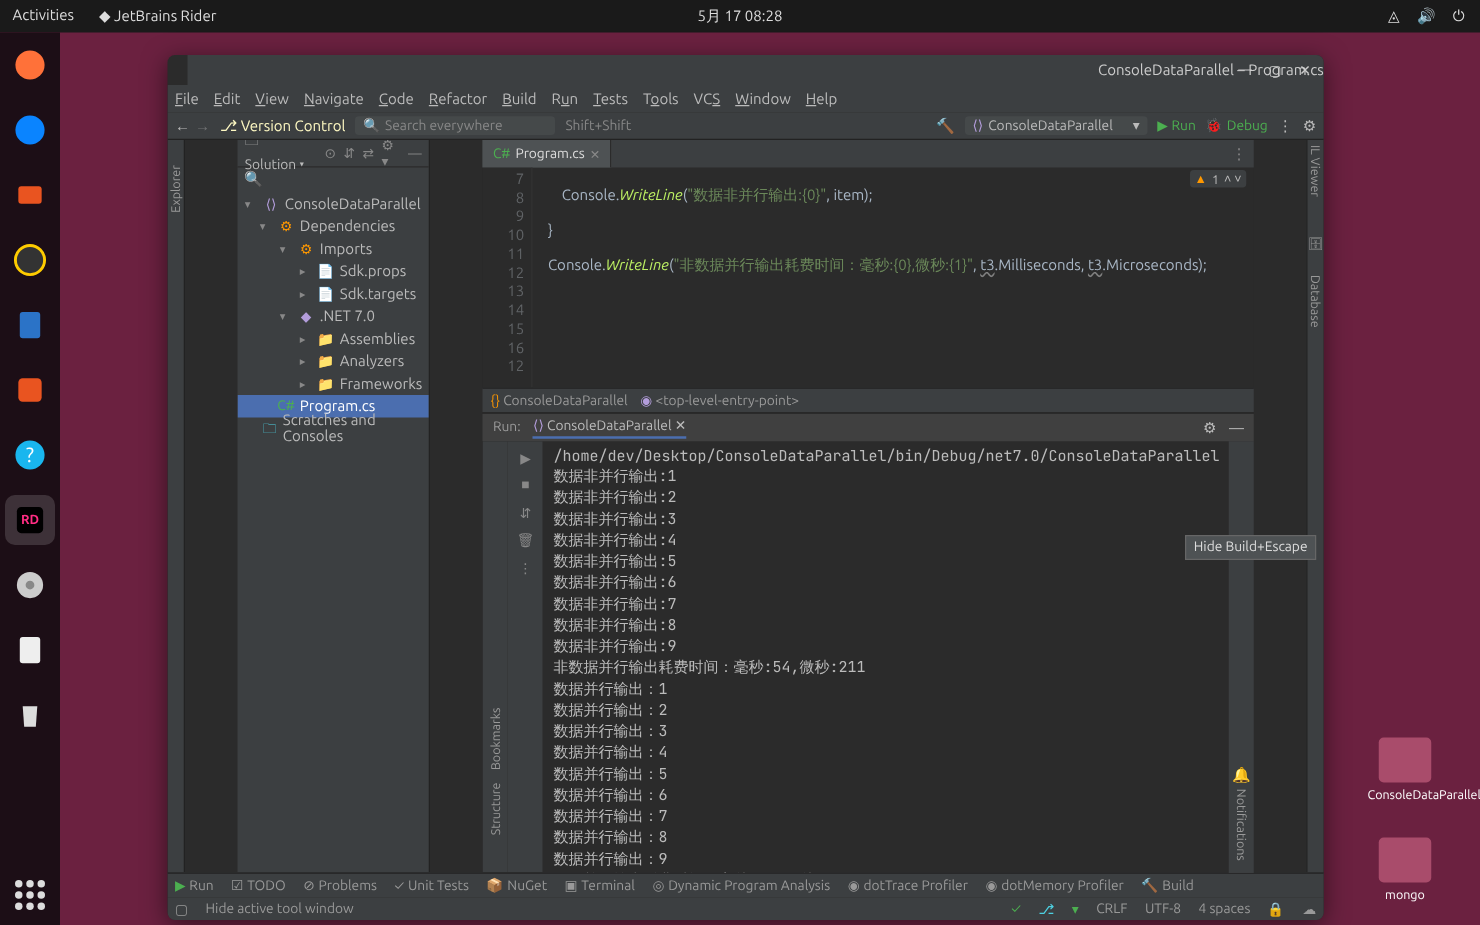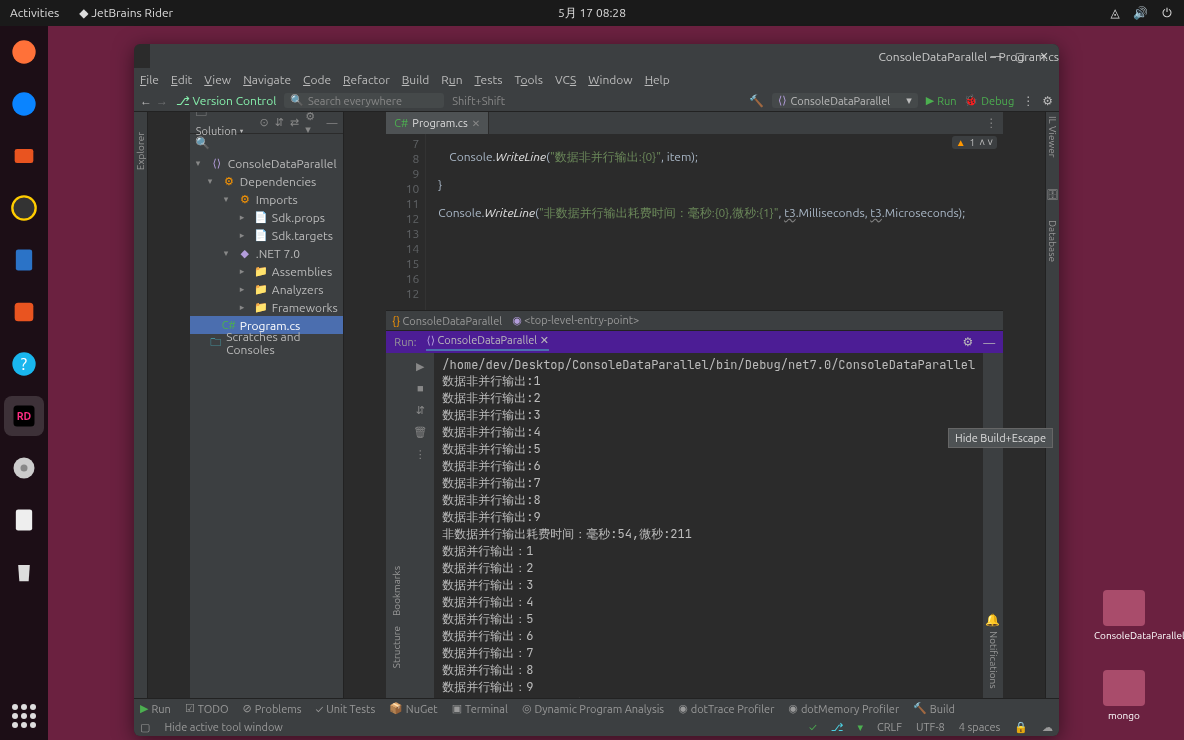--- a/index.html
+++ b/index.html
@@ -64,30 +64,30 @@
 .tabs { height: 22px; background: #3c3f41; display: flex; align-items: center; }
 .tab { height: 22px; background: #4e5254; padding: 0 8px; display: flex; align-items: center; gap: 4px; font-size: 11px; color: #ddd; border-right: 1px solid #2b2b2b; }
 .tab .close { color: #888; font-size: 10px; }
 .tabs .spacer { flex: 1; }
 
 .code { flex: 1; display: flex; font-family: "JetBrains Mono", monospace; font-size: 12px; overflow: hidden; position: relative; }
 .linenums { width: 40px; background: #2b2b2b; color: #606366; text-align: right; padding: 2px 6px 0 0; border-right: 1px solid #333; }
 .linenums div { height: 15px; line-height: 15px; }
 .codebody { flex: 1; padding: 2px 0 0 12px; color: #a9b7c6; white-space: pre; }
 .codebody div { height: 15px; line-height: 15px; }
-.fn { color: #e5e5e5; font-style: italic; }
+.fn { color: #bef264; font-style: italic; }
 .str { color: #6a8759; }
 .underline { text-decoration: underline wavy #808080; }
 .warn-badge { position: absolute; right: 6px; top: 2px; color: #bbb; font-size: 10px; background: #3c3f41; padding: 1px 4px; border-radius: 3px; display: flex; align-items: center; gap: 4px; }
 
 .breadcrumb { height: 20px; background: #3c3f41; display: flex; align-items: center; padding: 0 6px; gap: 10px; font-size: 11px; color: #999; border-top: 1px solid #222; }
 
 
 .runpanel { height: 368px; background: #2b2b2b; border-top: 1px solid #222; display: flex; flex-direction: column; }
-.runpanel-head { height: 22px; display: flex; align-items: center; padding: 0 8px; gap: 10px; background: #4c1d95; }
+.runpanel-head { height: 22px; display: flex; align-items: center; padding: 0 8px; gap: 10px; background: #404040; }
 .runpanel-head .label { color: #999; font-size: 11px; }
 .runpanel-head .name { color: #bbb; font-size: 11px; border-bottom: 2px solid #4b6eaf; padding-bottom: 2px; }
 .runpanel-head .spacer { flex: 1; }
 .runpanel-body { flex: 1; display: flex; overflow: hidden; }
 .runpanel-ctrl { width: 28px; background: #3c3f41; display: flex; flex-direction: column; align-items: center; padding-top: 4px; gap: 4px; }
 .runpanel-ctrl span { width: 20px; height: 18px; display: flex; align-items: center; justify-content: center; font-size: 11px; color: #888; }
 .runpanel-out { flex: 1; padding: 4px 8px; font-family: "JetBrains Mono", monospace; font-size: 12px; color: #bbb; overflow: auto; white-space: pre; }
 .runpanel-gutter { width: 20px; background: #3c3f41; display: flex; flex-direction: column; align-items: center; justify-content: flex-end; padding-bottom: 20px; }
 .runpanel-gutter span { writing-mode: vertical-rl; transform: rotate(180deg); font-size: 10px; color: #999; margin-bottom: 10px; }
 
@@ -231,21 +231,21 @@
     <span>VC<u>S</u></span>
     <span><u>W</u>indow</span>
     <span><u>H</u>elp</span>
   </div>
 
   <div class="toolbar">
     <div class="nav">
       <span>←</span>
       <span style="opacity:.4">→</span>
     </div>
-    <span style="color:#86efac">⎇ <span>Version Control</span></span>
+    <span style="color:#fef9c3">⎇ <span>Version Control</span></span>
     <div class="search">
       <span>🔍</span>
       <span>Search everywhere</span>
     </div>
     <span class="shortcut">Shift+Shift</span>
     <div class="spacer"></div>
     <span class="green">🔨</span>
     <div class="config">
       <span class="purple">⟨⟩</span>
         <span>ConsoleDataParallel</span> 

